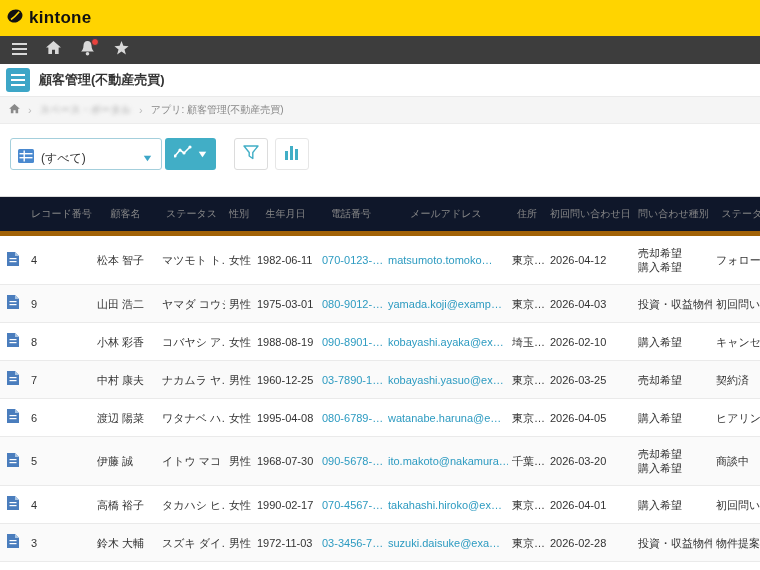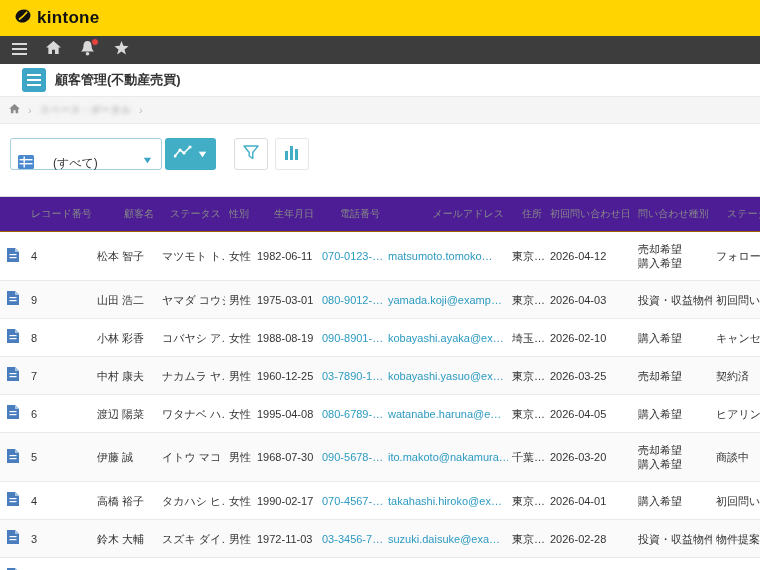--- a/index.html
+++ b/index.html
@@ -1,54 +1,54 @@
 <!DOCTYPE html>
 <html><head>
 <meta charset="utf-8">
 <style>
   *{margin:0;padding:0;box-sizing:border-box}
   html,body{width:760px;height:570px;overflow:hidden}
   body{font-family:"Liberation Sans","DejaVu Sans",sans-serif;background:#fff;color:#333}
 
   
-  .topbar{height:36px;background:#ffd400;display:flex;align-items:center;padding-left:14px}
+  .topbar{height:36px;background:#ffd400;display:flex;align-items:center;padding-left:6px}
   .logo{display:flex;align-items:center;gap:5px;cursor:pointer}
   .logo-text{font-size:17px;font-weight:bold;color:#111;letter-spacing:.3px}
 
   
   .gnav{height:28px;background:#3d3d3d;display:flex;align-items:center;padding-left:2px}
   .nav-btn{width:34px;height:28px;display:flex;align-items:center;justify-content:center;position:relative;cursor:pointer}
   .badge-dot{position:absolute;top:2px;right:5px;width:8px;height:8px;border-radius:50%;background:#e8423d;border:1px solid #3d3d3d}
 
   
-  .app-bar{height:33px;display:flex;align-items:center;gap:9px;padding-left:22px;background:#fff;border-bottom:1px solid #eaeaea}
+  .app-bar{height:33px;display:flex;align-items:center;gap:9px;padding-left:6px;background:#fff;border-bottom:1px solid #eaeaea}
   .app-icon{width:24px;height:24px;border-radius:3px;background:#3da6c7;display:flex;align-items:center;justify-content:center;cursor:pointer}
   .app-title{font-size:13px;font-weight:bold;color:#333}
 
   
   .breadcrumb{height:27px;background:#f5f5f5;display:flex;align-items:center;gap:8px;padding-left:9px;font-size:10px;color:#888;border-bottom:1px solid #ececec}
   .crumb-sep{color:#bbb;font-size:11px}
   .crumb{cursor:pointer}
   .blurred{filter:blur(2px);color:#9a9a9a}
 
   
   .toolbar{height:72px;padding:14px 0 0 10px;display:flex;align-items:flex-start}
-  .view-select{display:flex;align-items:flex-start;height:32px;border:1px solid #a4cfdc;background:#fff;border-radius:3px;padding:16px 9px 0 7px;gap:19px;width:152px;cursor:pointer}
+  .view-select{display:flex;align-items:center;height:32px;border:1px solid #a4cfdc;background:#fff;border-radius:3px;padding:8px 9px 0 7px;gap:7px;width:152px;cursor:pointer}
   .view-label{font-size:12px;color:#333;flex:1;white-space:nowrap;overflow:hidden}
   .caret{color:#3da6c7;font-size:9px;transform:scaleX(1.4)}
   .graph-btn{height:32px;background:#41aec6;border-radius:3px;display:flex;align-items:center;padding:0 9px;gap:6px;margin-left:3px;cursor:pointer}
   .graph-btn .caret{color:#fff}
   .icon-btn{height:32px;width:34px;border:1px solid #dcdcdc;background:#fff;border-radius:3px;display:flex;align-items:center;justify-content:center;cursor:pointer}
   .icon-btn.filter{margin-left:18px}
   .icon-btn.chart{margin-left:7px;border-color:#e6e6e6}
 
   
   .table-wrap{width:782px}
   table{border-collapse:collapse;table-layout:fixed;width:782px;font-size:11px;color:#333}
-  th{font-weight:normal;color:#888;font-size:10px;text-align:right;padding:10px 4px;border-top:1px solid #dcdcdc;border-bottom:1px solid #a16207;white-space:nowrap;overflow:hidden;cursor:pointer;background:#4c1d95}
+  th{font-weight:normal;color:#888;font-size:10px;text-align:center;padding:10px 4px;border-top:1px solid #dcdcdc;border-bottom:5px solid #a16207;white-space:nowrap;overflow:hidden;cursor:pointer;background:#0f172a}
   td{padding:10px 4px;border-bottom:1px solid #eaeaea;white-space:nowrap;overflow:hidden;vertical-align:middle;line-height:14px}
   tbody tr:nth-child(even){background:#fafafa}
   td.c-icon{padding-left:7px}
   .rec-icon{display:inline-block;cursor:pointer}
   a.link{color:#2d9bc1;text-decoration:none;cursor:pointer}
   .type-line{line-height:14px}
 </style>
 </head>
 <body>
 
@@ -112,20 +112,21 @@
 
 <div class="breadcrumb">
   <span class="crumb">
     <svg width="11" height="10" viewBox="0 0 16 15">
         <path d="M8 0 L16 7 H13.5 V14 H9.6 V9.5 H6.4 V14 H2.5 V7 H0 Z" fill="#8a8a8a"></path>
       </svg>
   </span>
   <span class="crumb-sep">›</span>
   <span class="crumb blurred">スペース・ポータル</span>
   <span class="crumb-sep">›</span>
+  <span>アプリ: 顧客管理(不動産売買)</span>
 </div>
 
 <div class="toolbar">
   <div class="view-select">
     <span>
       <svg width="16" height="14" viewBox="0 0 16 14">
           <rect width="16" height="14" rx="1.5" fill="#4a89cf"></rect>
           <rect x="1.5" y="4" width="13" height="1.4" fill="#fff"></rect>
           <rect x="1.5" y="8" width="13" height="1.4" fill="#fff"></rect>
           <rect x="5.5" y="1.5" width="1.4" height="11" fill="#fff"></rect>

